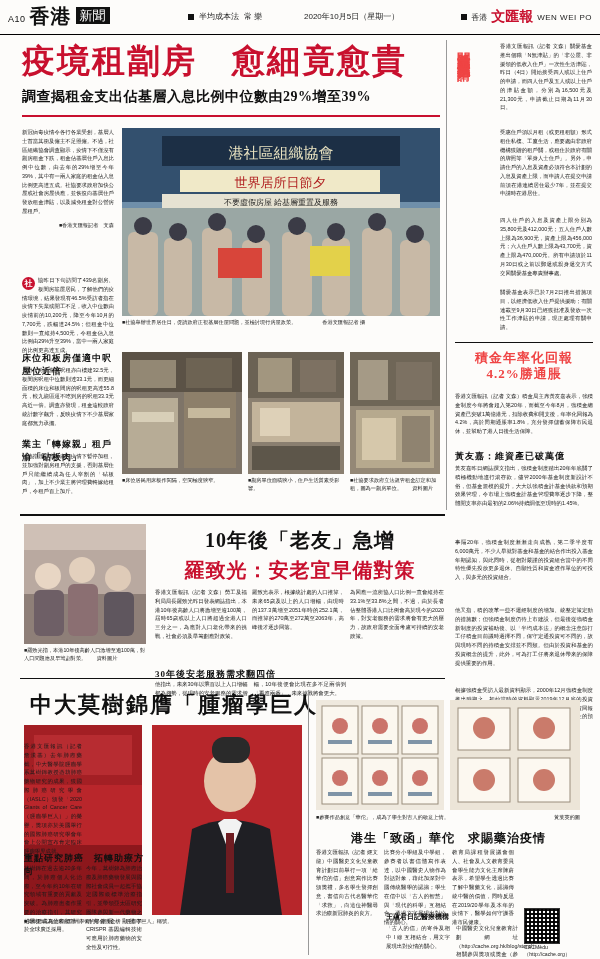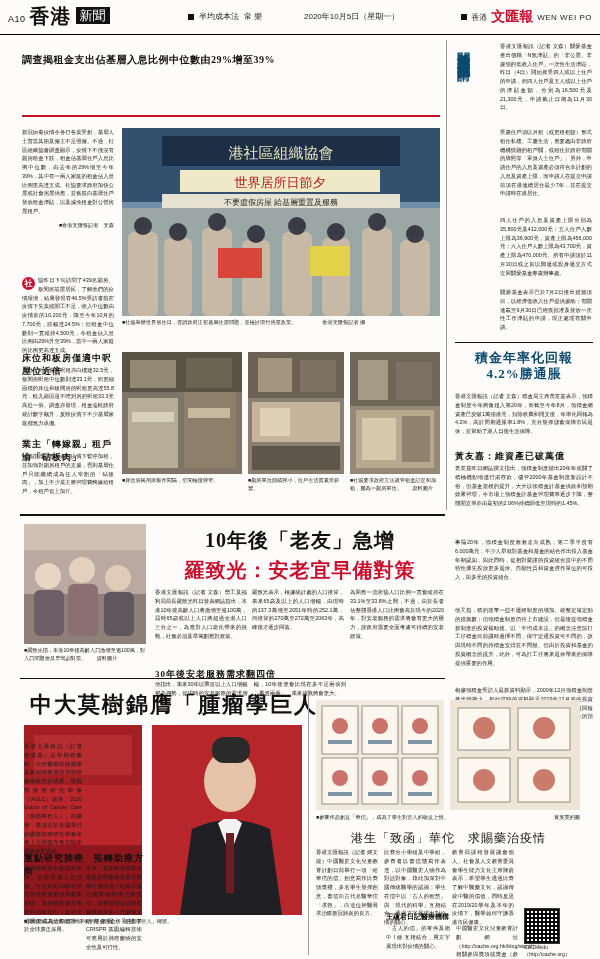--- a/index.html
+++ b/index.html
@@ -32,21 +32,21 @@
   .photo{position:absolute;overflow:hidden;background:#8a8f93;}
   .photo .ph-inner{width:100%;height:100%;}
 
   
   .hl-wrap{position:absolute;left:22px;top:44px;width:420px;}
   .hl-main{
     font-size:33px;font-weight:bold;color:#c8102e;letter-spacing:2px;line-height:1.05;
     font-family:"Liberation Serif", serif;
   }
   .hl-sub{
-    margin-top:9px;font-size:10px;font-weight:bold;color:#111;letter-spacing:.5px;
+    margin-top:9px;font-size:14px;font-weight:bold;color:#111;letter-spacing:.5px;
     font-family:"Liberation Serif", serif;
   }
   .hl-under{position:absolute;left:22px;top:115px;width:418px;height:2px;background:#c8102e;}
 
   
   .lead{position:absolute;left:22px;top:128px;width:92px;}
   .byline{font-size:5.2px;color:#222;text-align:right;margin-top:6px;}
 
   
   .badge{
@@ -62,22 +62,22 @@
 
   
   .s2-hl{position:absolute;left:155px;top:527px;width:290px;text-align:center;}
   .s2-hl .l1{font-size:20px;font-weight:bold;color:#111;letter-spacing:1px;font-family:"Liberation Serif",serif;}
   .s2-hl .l2{font-size:20px;font-weight:bold;color:#c8102e;letter-spacing:1px;margin-top:3px;font-family:"Liberation Serif",serif;}
 
   
   .s3-hl{position:absolute;left:30px;top:690px;font-size:22px;font-weight:bold;color:#111;letter-spacing:2px;font-family:"Liberation Serif",serif;}
 
   
-  .r-hl{font-size:13px;font-weight:bold;color:#0c4a6e;letter-spacing:1px;line-height:1.25;font-family:"Liberation Serif",serif;}
-  .r-hl2{font-size:12px;font-weight:normal;color:#111;letter-spacing:1px;font-family:"Liberation Serif",serif;}
+  .r-hl{font-size:13px;font-weight:bold;color:#ef4444;letter-spacing:1px;line-height:1.25;font-family:"Liberation Serif",serif;}
+  .r-hl2{font-size:12px;font-weight:bold;color:#111;letter-spacing:1px;font-family:"Liberation Serif",serif;}
 
   .small-title{font-size:7px;font-weight:bold;color:#111;}
   .qrbox{background:#fff;border:1px solid #333;}
   .qr{background:
      repeating-linear-gradient(0deg,#111 0 2px,#fff 2px 4px),
      repeating-linear-gradient(90deg,#111 0 2px,transparent 2px 4px);
      background-blend-mode:multiply;}
 </style>
 </head>
 <body>
@@ -100,20 +100,21 @@
       <span class="sqm"></span>
       <span class="cn">香港</span>
       <span class="mh-logo">文匯報</span>
       <span class="mh-en">WEN WEI PO</span>
     </div>
   </div>
 
   <div class="rule-v" style="left:446px;top:40px;height:470px;"></div>
 
   <div class="hl-wrap">
+    <div class="hl-main">疫境租劏房　愈細竟愈貴</div>
     <div class="hl-sub">調查揭租金支出佔基層入息比例中位數由29%增至39%</div>
   </div>
   <div class="hl-under"></div>
 
   <div class="lead">
     <div class="body-cn">新冠病毒疫情令各行各業受創，基層人士首當其衝及僱主不足照僱。不過，社區組織協會調查顯示，疫情下不僅沒有劏房租金下跌，租金佔基層住戶入息比例中位數，由去年的29%增至今年39%，其中有一兩人家庭的租金佔入息比例更高達五成。社協要求政府加快公屋或社會房屋供應，並恢復向基層住戶發放租金津貼，以及減免租金對公營房屋租戶。</div>
     <div class="byline">■香港文匯報記者　文森</div>
   </div>
 
   <div style="position:absolute;left:22px;top:276px;width:92px;">

